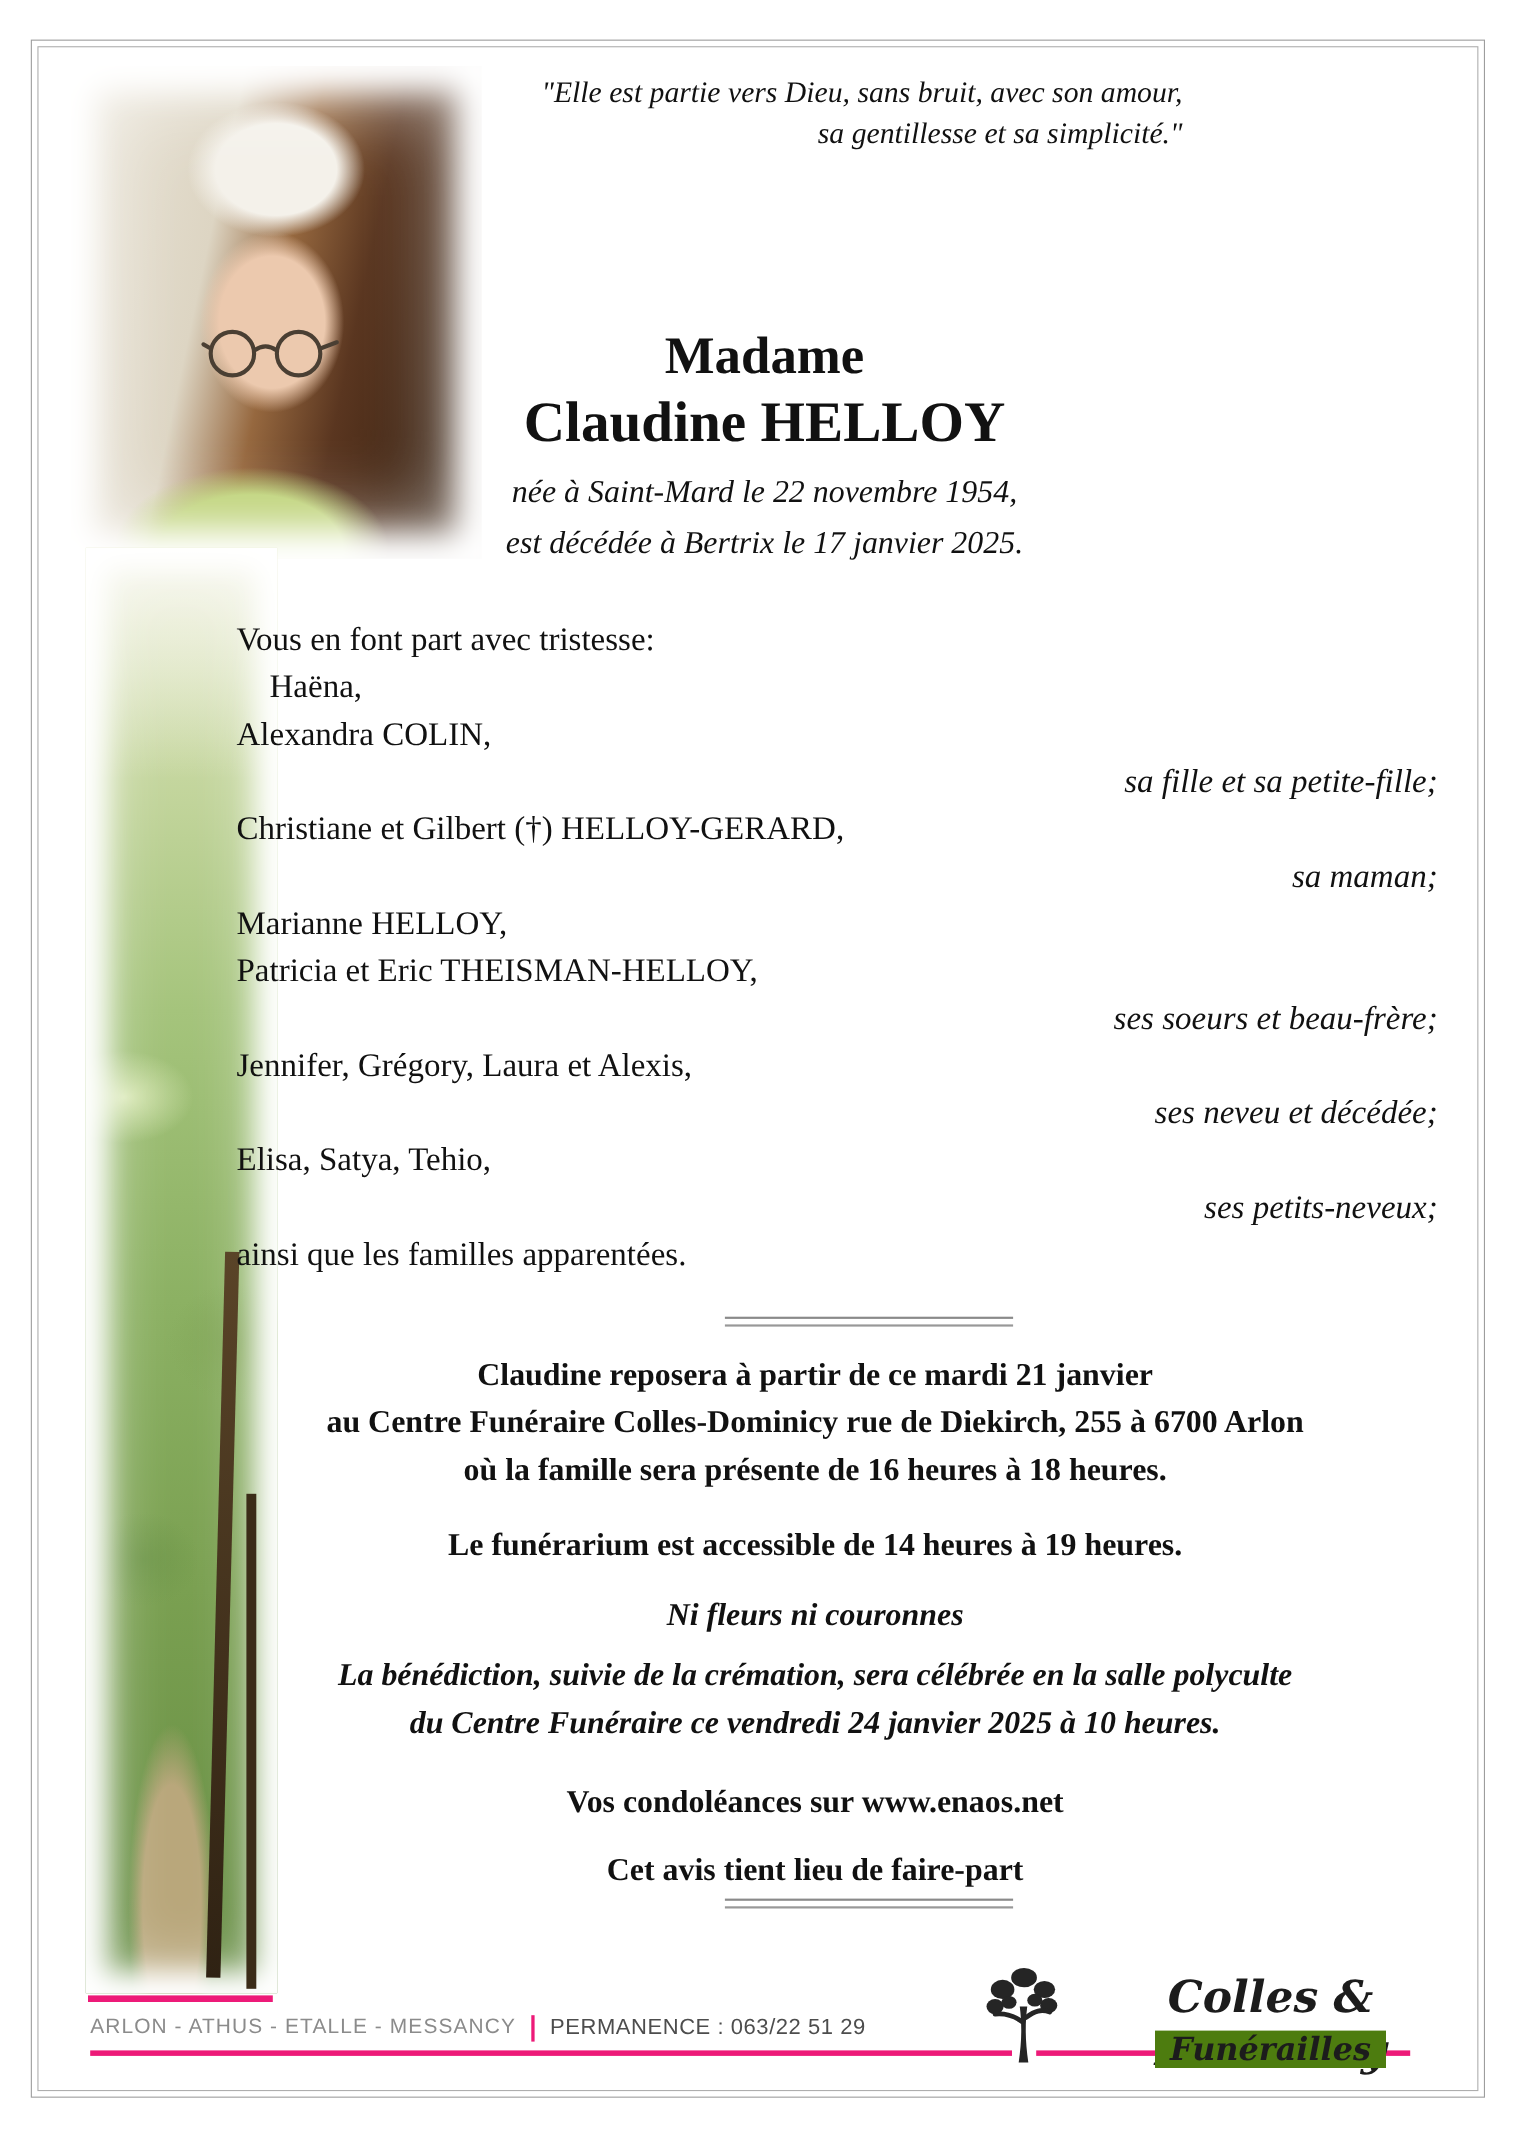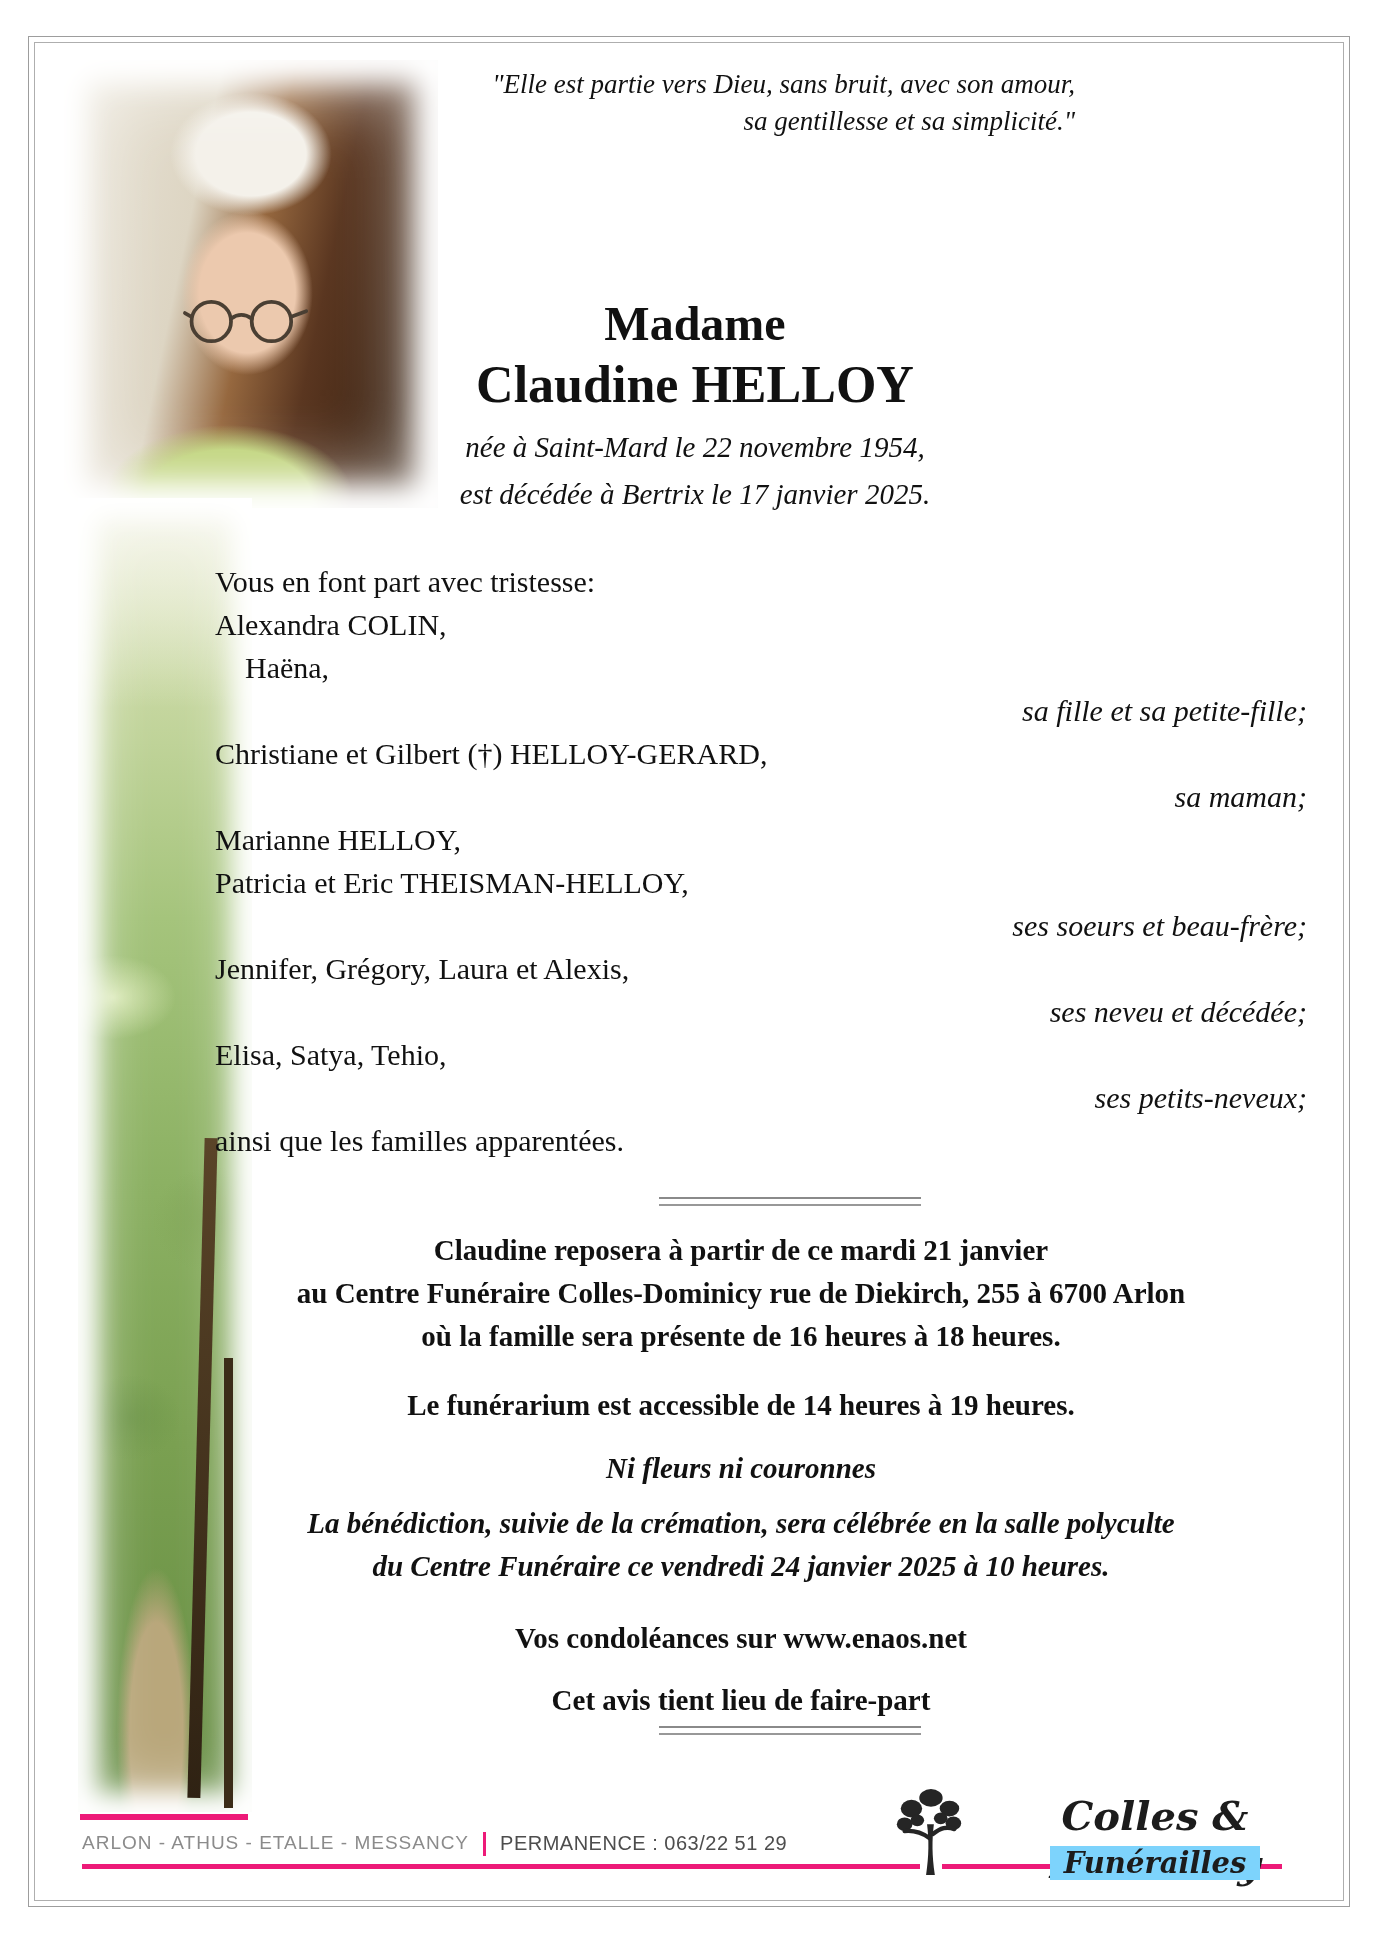--- a/index.html
+++ b/index.html
@@ -67,21 +67,21 @@
   .pink-line{position:absolute;top:1864px;height:5px;}
   .lineA{left:82px;width:838px;}
   .lineB{left:942px;width:340px;}
   .tree-logo{position:absolute;left:890px;top:1786px;}
   .brand-name{position:absolute;left:985px;top:1792px;width:340px;text-align:center;
               font-family:"DejaVu Serif",serif;font-style:italic;font-weight:bold;
               font-size:40px;line-height:48px;color:#1c1c1c;}
   .brand-sub{position:absolute;left:985px;top:1846px;width:340px;text-align:center;
              font-family:"DejaVu Serif",serif;font-style:italic;font-weight:bold;
              font-size:29px;line-height:34px;color:#1c1c1c;z-index:3;}
-  .brand-sub span{background:#7dd3fc;padding:0 14px;font-style:italic;}
+  .brand-sub span{background:#4d7c0f;padding:0 14px;font-style:italic;}
 </style>
 </head>
 <body>
 
 <div id="page">
 
   <div class="frame-outer"></div>
   <div class="frame-inner"></div>
 
   <div class="portrait">
@@ -110,22 +110,22 @@
     <div class="title-madame">Madame</div>
     <div class="title-name">Claudine HELLOY</div>
   </div>
   <div class="birth-block">
     <div>née à Saint-Mard le 22 novembre 1954,</div>
     <div>est décédée à Bertrix le 17 janvier 2025.</div>
   </div>
 
   <div class="family">
     <div class="fline l">Vous en font part avec tristesse:</div>
+    <div class="fline li">Haëna,</div>
     <div class="fline l">Alexandra COLIN,</div>
-    <div class="fline li">Haëna,</div>
     <div class="fline r">sa fille et sa petite-fille;</div>
     <div class="fline l">Christiane et Gilbert (†) HELLOY-GERARD,</div>
     <div class="fline r">sa maman;</div>
     <div class="fline l">Marianne HELLOY,</div>
     <div class="fline l">Patricia et Eric THEISMAN-HELLOY,</div>
     <div class="fline r">ses soeurs et beau-frère;</div>
     <div class="fline l">Jennifer, Grégory, Laura et Alexis,</div>
     <div class="fline r">ses neveu et décédée;</div>
     <div class="fline l">Elisa, Satya, Tehio,</div>
     <div class="fline r">ses petits-neveux;</div>

